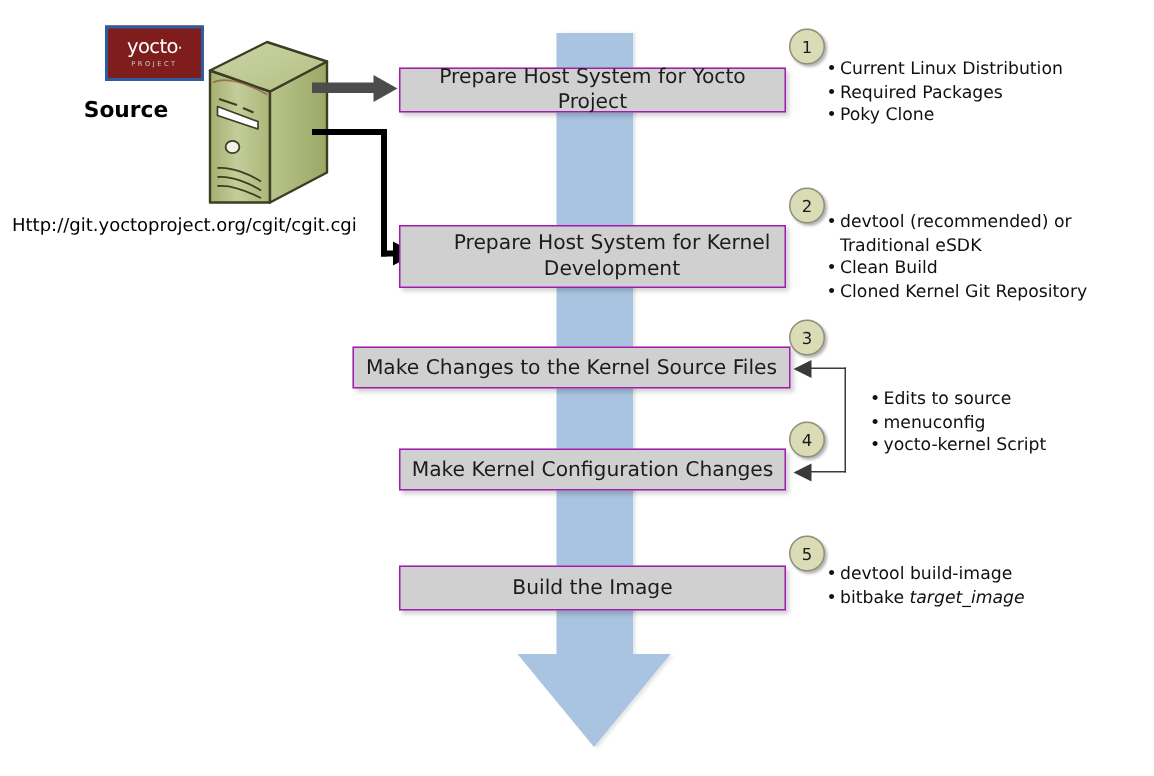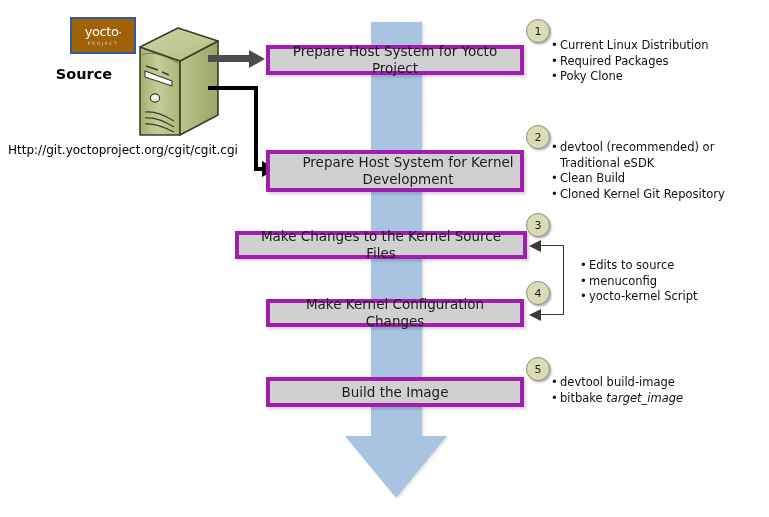--- a/index.html
+++ b/index.html
@@ -37,21 +37,21 @@
     border-left: 51px solid transparent;
     border-right: 51px solid transparent;
     border-top: 62px solid #a8c4e0;
     filter: drop-shadow(2px 1px 1px rgba(0,0,0,0.10));
   }
 
   
   .pbox {
     position: absolute;
     background: #d0d0d0;
-    border: 4px solid #a21caf;
+    border: 1px solid #a21caf;
     box-shadow: 2px 2px 3px rgba(0,0,0,0.18);
     display: flex;
     align-items: center;
     justify-content: center;
     text-align: center;
     color: #1c1c1c;
     font-size: 13.5px;
     line-height: 17px;
     box-sizing: border-box;
     padding: 2px 6px;
@@ -95,21 +95,21 @@
   }
   .btxt .ital { font-style: italic; }
 
   
   .logo-box {
     position: absolute;
     left: 70px;
     top: 17px;
     width: 66px;
     height: 37px;
-    background: #a16207;
+    background: #7f1d1d;
     border: 2px solid #2f5c9e;
     box-sizing: border-box;
     display: flex;
     flex-direction: column;
     align-items: center;
     justify-content: center;
   }
   .logo-word {
     color: #ffffff;
     font-size: 13px;

